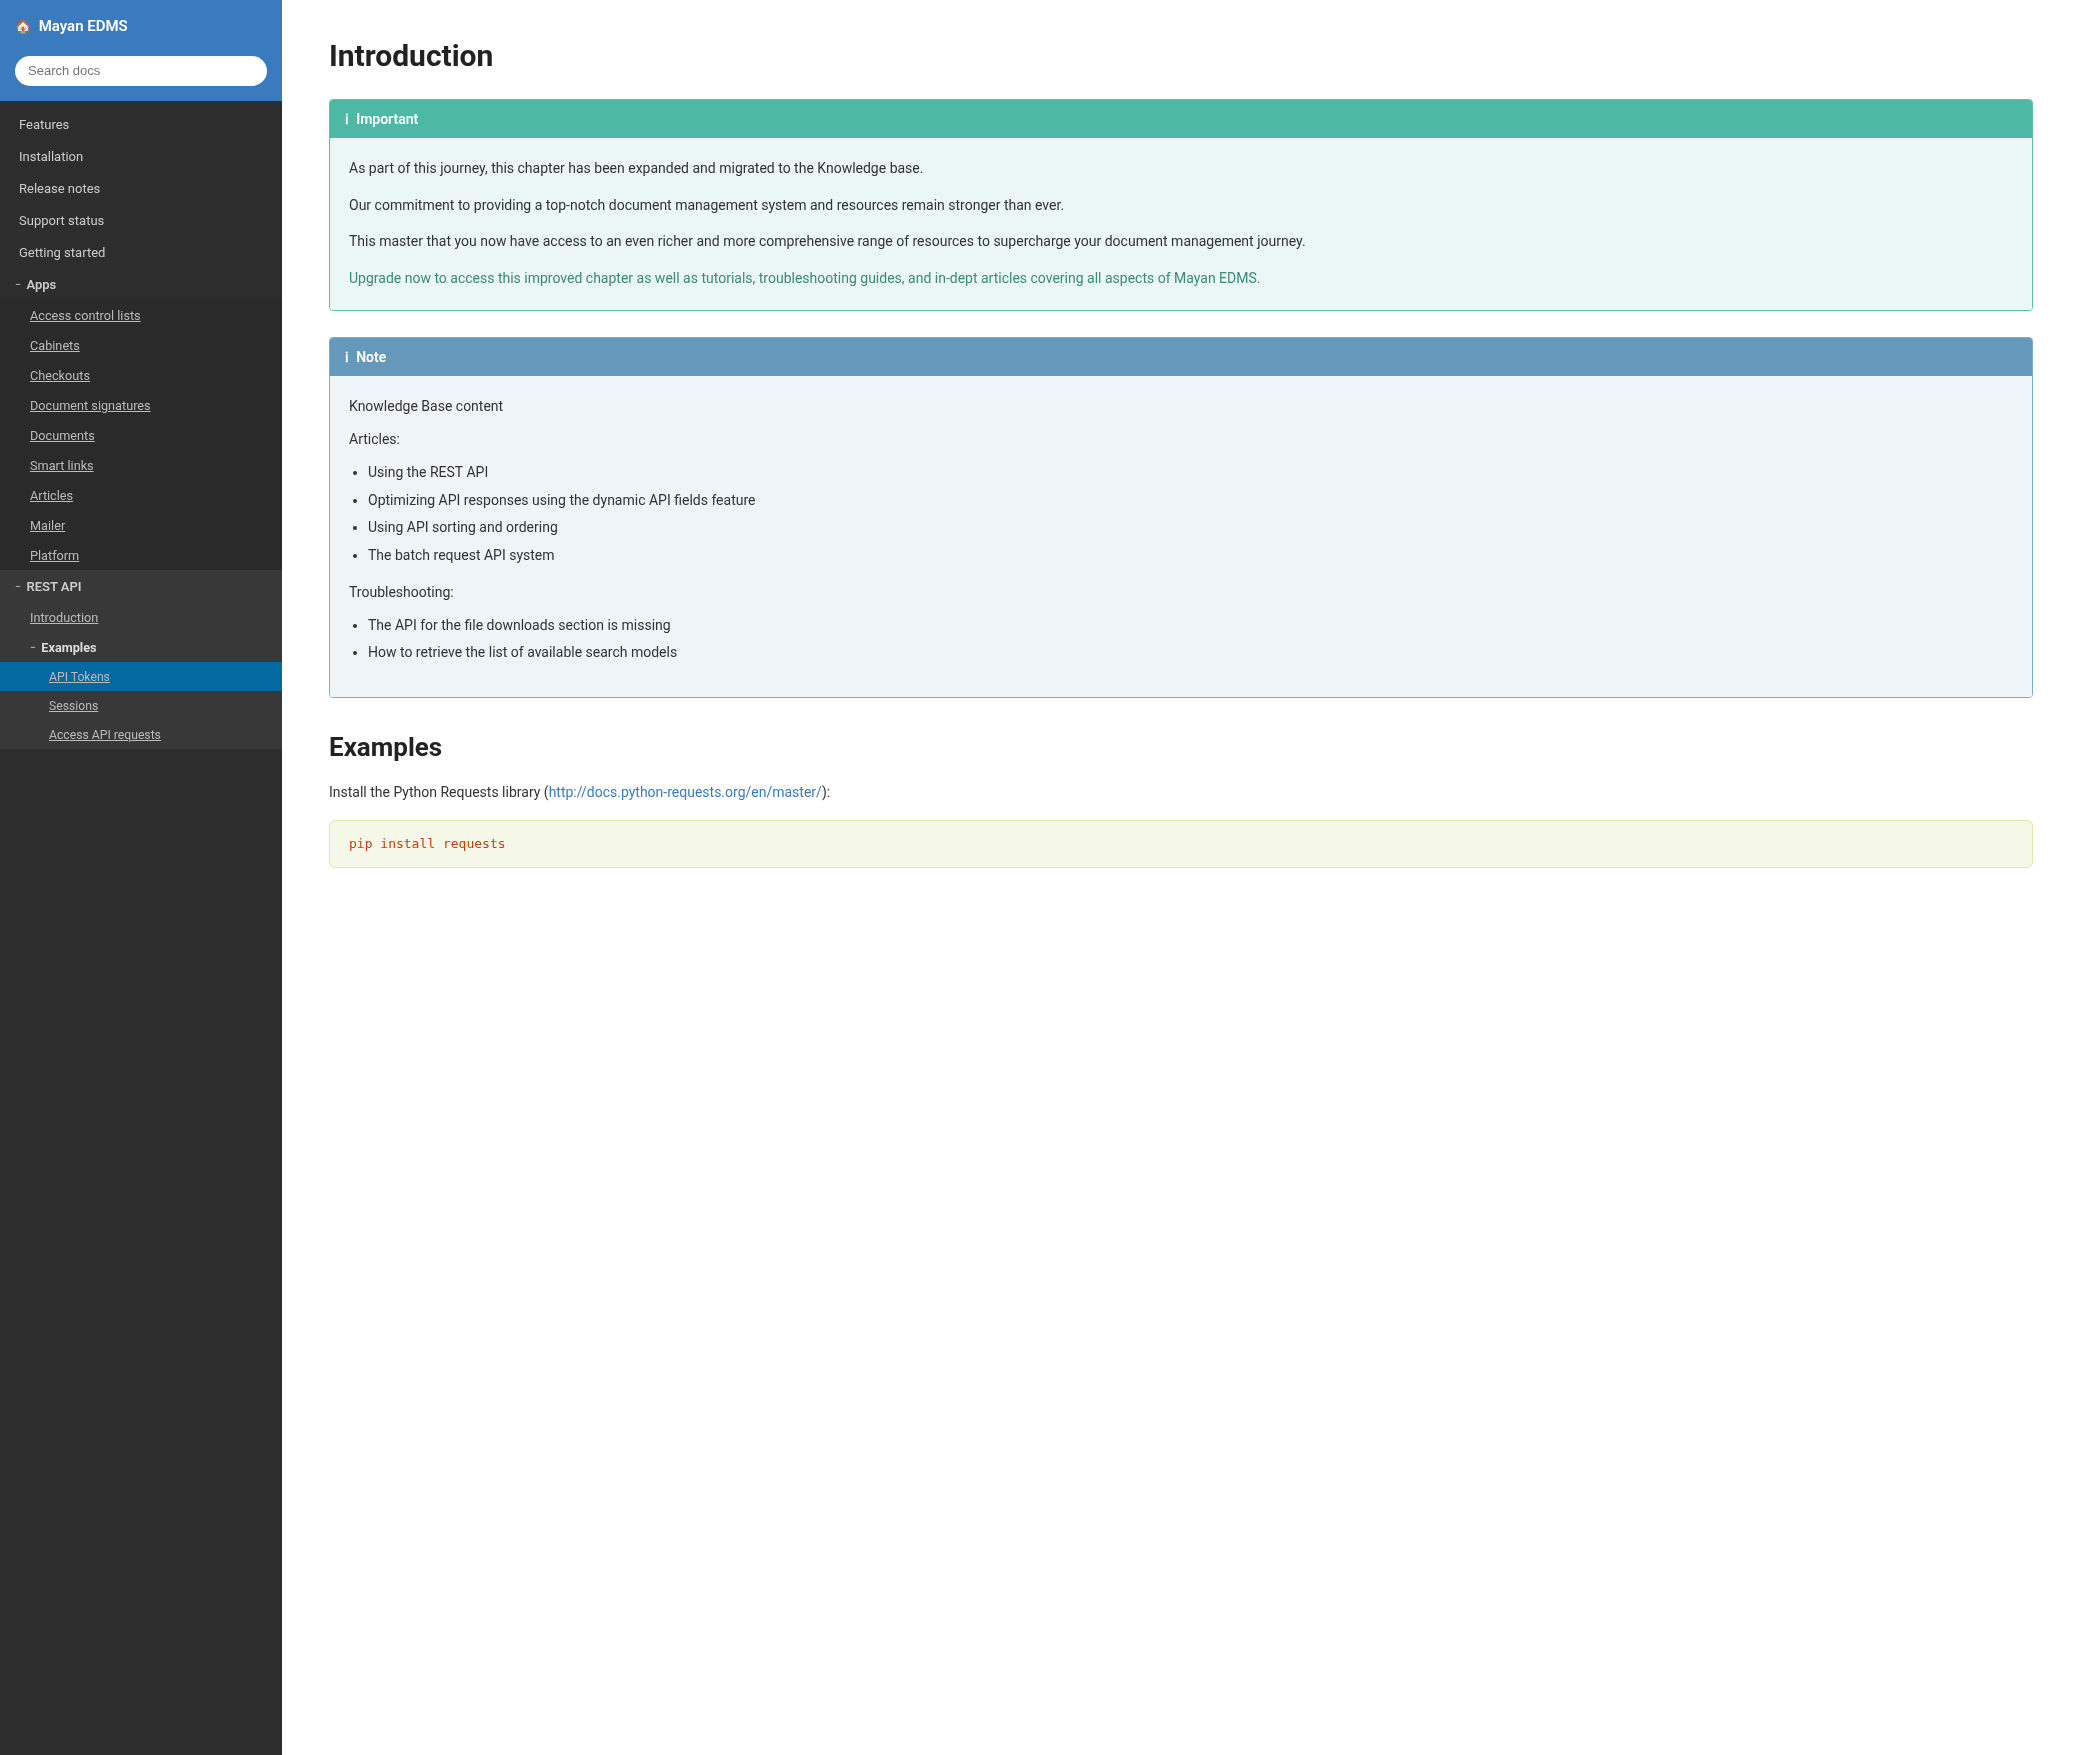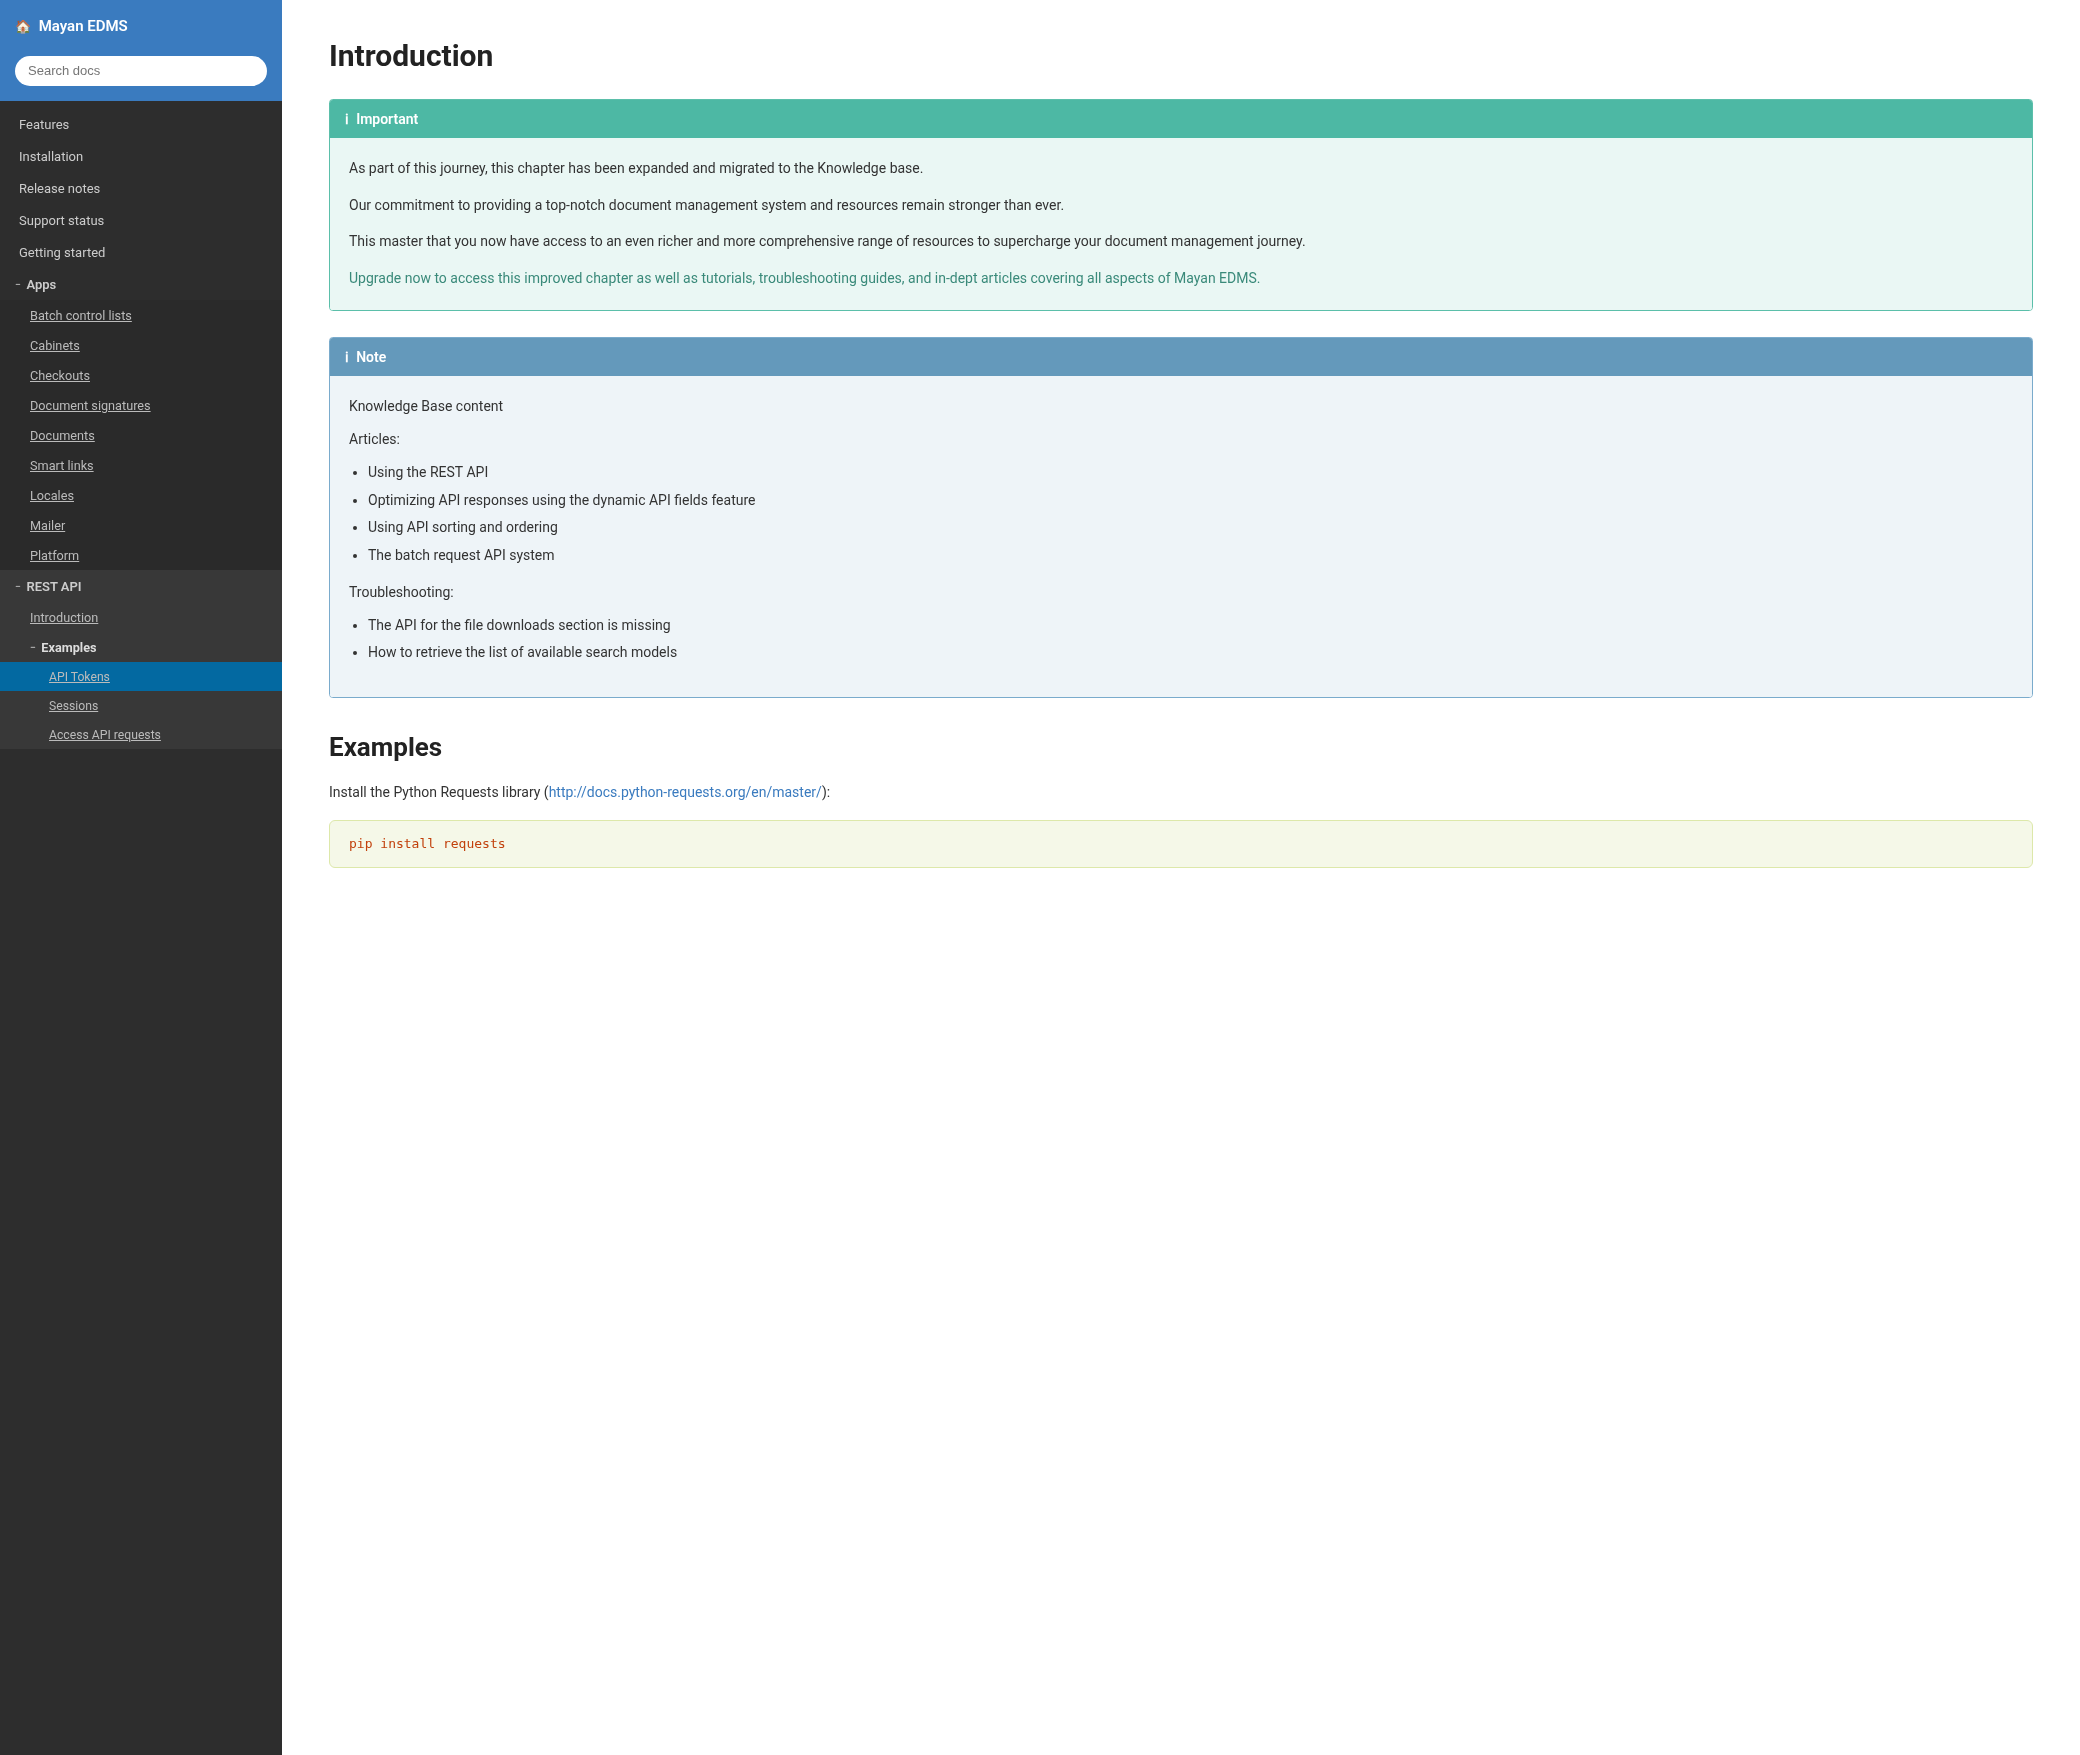--- a/index.html
+++ b/index.html
@@ -279,27 +279,27 @@
       <span>Support status</span>
     </a>
     <a class="nav-item" href="#">
       <span>Getting started</span>
     </a>
 
     <div class="section-header">
       <span class="collapse-icon">−</span>
       <span>Apps</span>
     </div>
-    <a class="sub-nav-item" href="#"><span>Batch control lists</span></a>
+    <a class="sub-nav-item" href="#"><span>Access control lists</span></a>
     <a class="sub-nav-item" href="#"><span>Cabinets</span></a>
     <a class="sub-nav-item" href="#"><span>Checkouts</span></a>
     <a class="sub-nav-item" href="#"><span>Document signatures</span></a>
     <a class="sub-nav-item" href="#"><span>Documents</span></a>
     <a class="sub-nav-item" href="#"><span>Smart links</span></a>
-    <a class="sub-nav-item" href="#"><span>Locales</span></a>
+    <a class="sub-nav-item" href="#"><span>Articles</span></a>
     <a class="sub-nav-item" href="#"><span>Mailer</span></a>
     <a class="sub-nav-item" href="#"><span>Platform</span></a>
 
     <div class="section-header rest-api-section" style="background:#383838;">
       <span class="collapse-icon">−</span>
       <span>REST API</span>
     </div>
     <div class="rest-api-section">
       <a class="sub-nav-item" style="background:#383838;" href="#"><span>Introduction</span></a>
       <div class="sub-section-header" style="background:#383838; font-weight:700; color:#ddd;">

